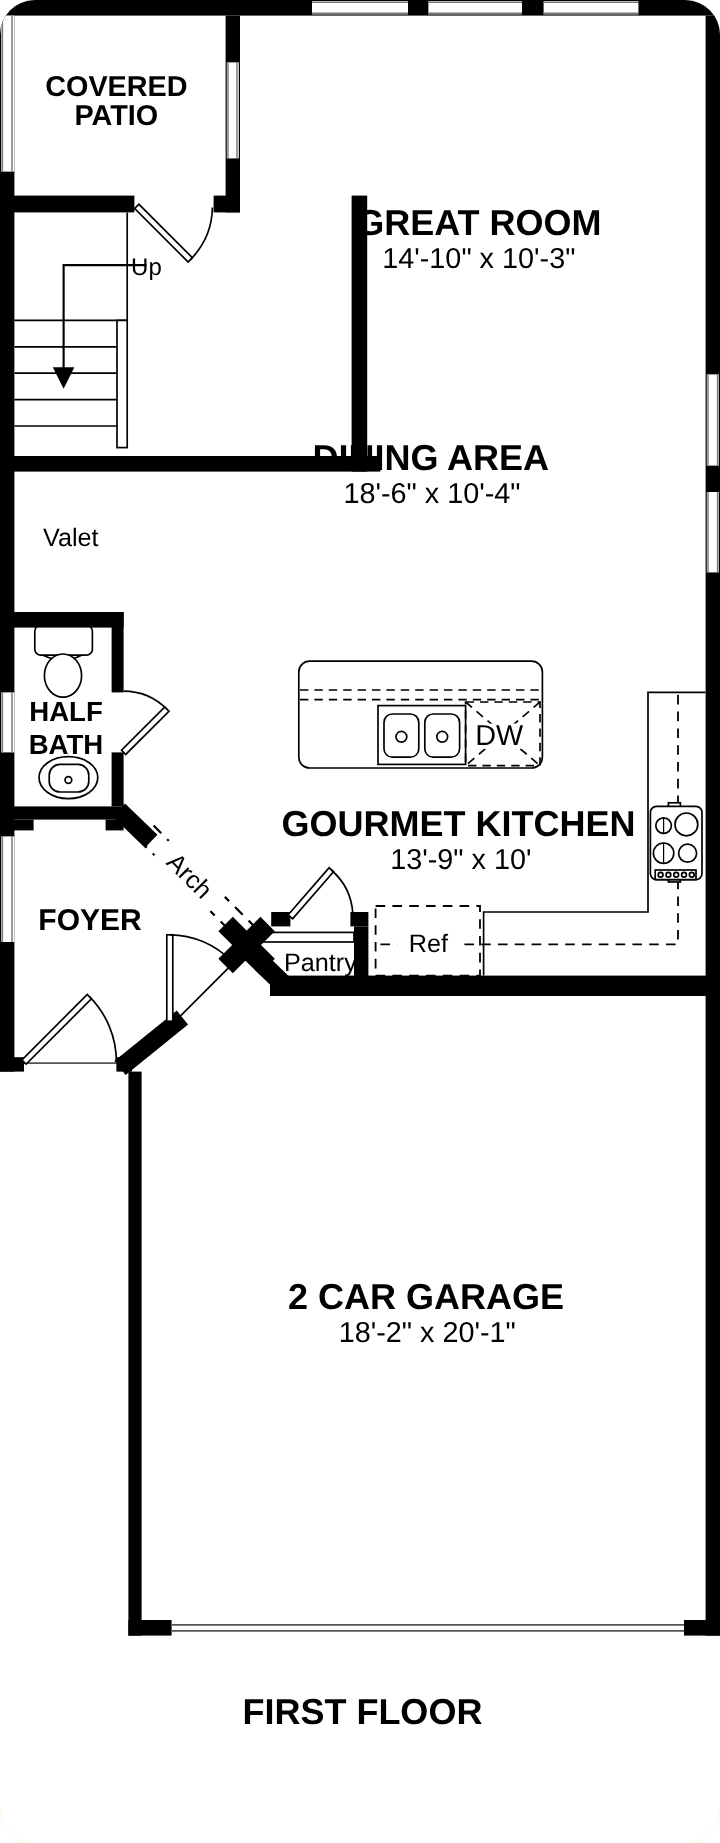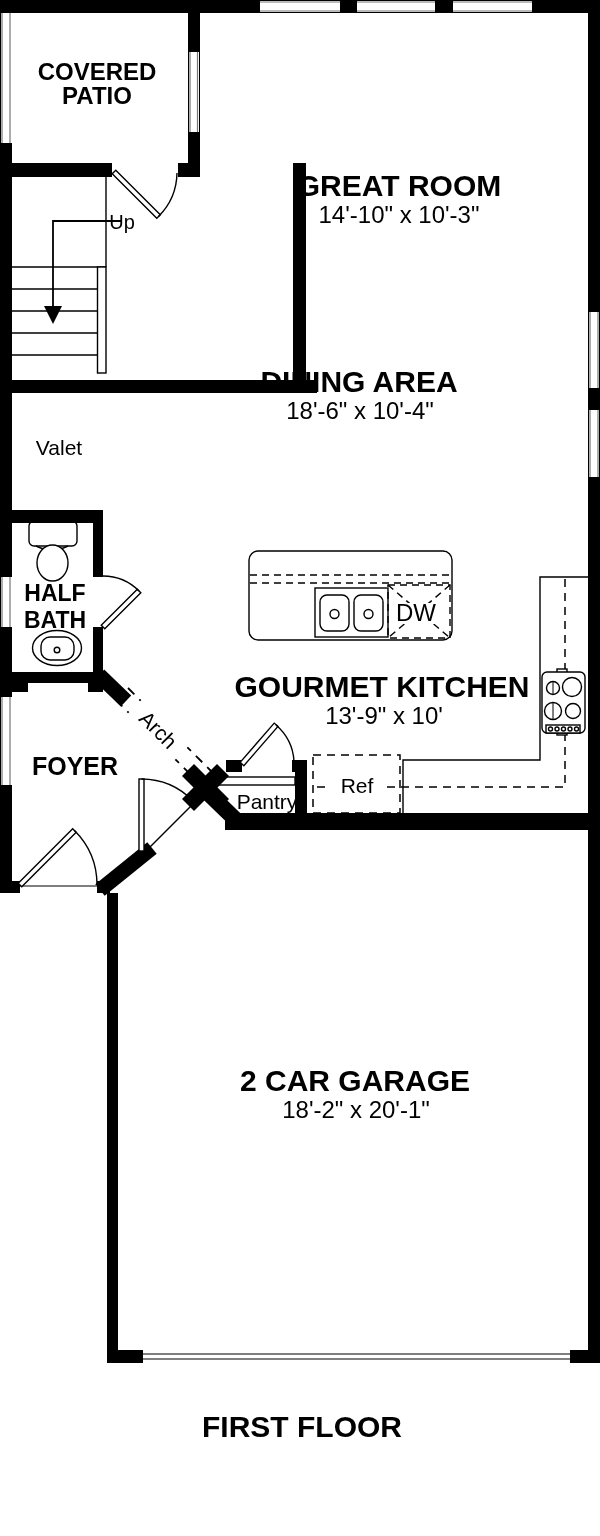--- a/index.html
+++ b/index.html
@@ -1,16 +1,16 @@
 <!DOCTYPE html>
 <html><head>
 <meta charset="utf-8">
 <style>
   html,body{margin:0;padding:0;background:#fff;}
-  #stage{position:relative;width:600px;height:1536px;background:#bef264;overflow:hidden;}
+  #stage{position:relative;width:600px;height:1536px;background:#bef264;overflow:hidden;border-radius:29px;}
   svg{position:absolute;left:0;top:0;}
   text{font-family:"Liberation Sans", sans-serif;fill:#000;}
   .t-title{font-size:30px;font-weight:bold;}
   .t-dim{font-size:24px;}
   .t-small{font-size:21px;}
   .t-up{font-size:20px;}
   .t-dw{font-size:24px;}
   .t-patio{font-size:24px;font-weight:bold;}
   .t-hb{font-size:23px;font-weight:bold;}
   .t-foyer{font-size:25px;font-weight:bold;}

